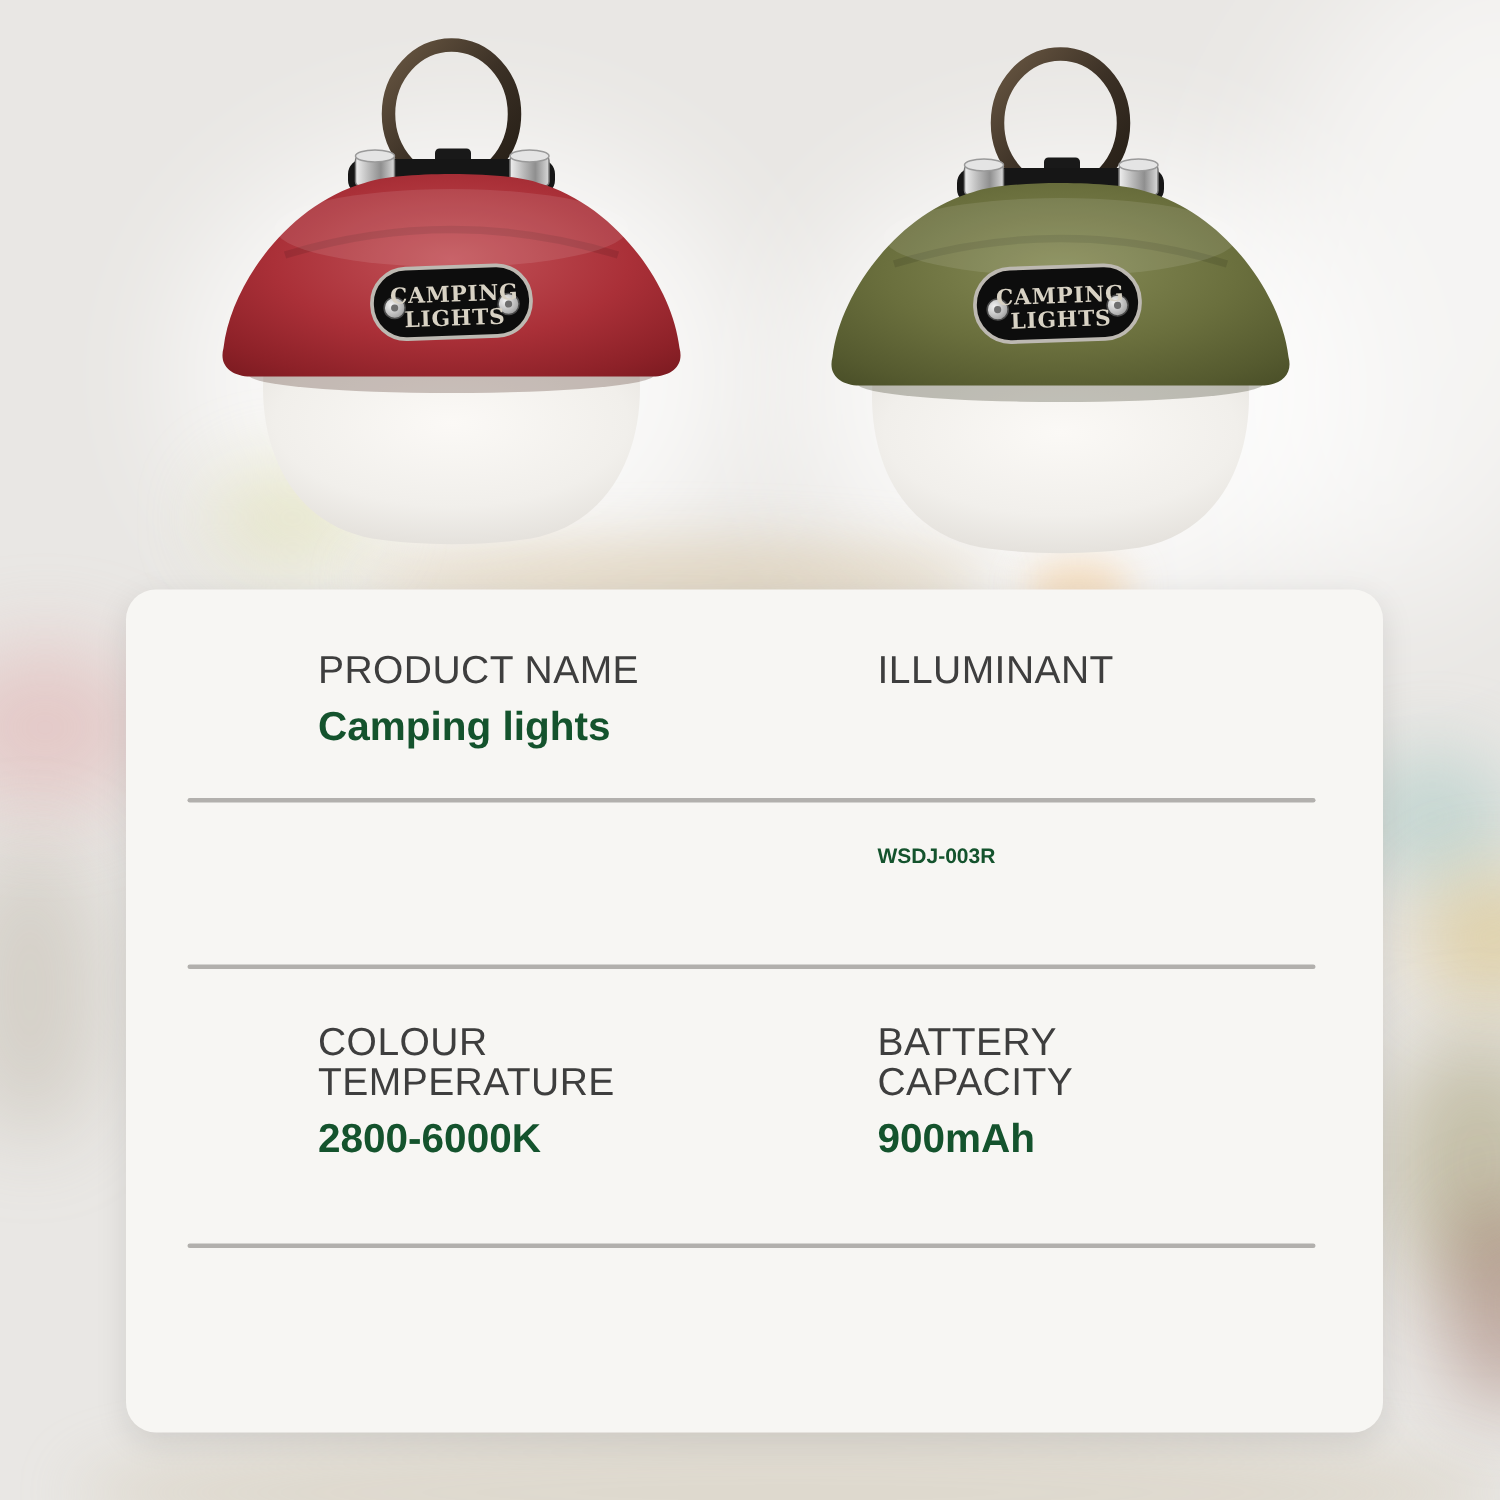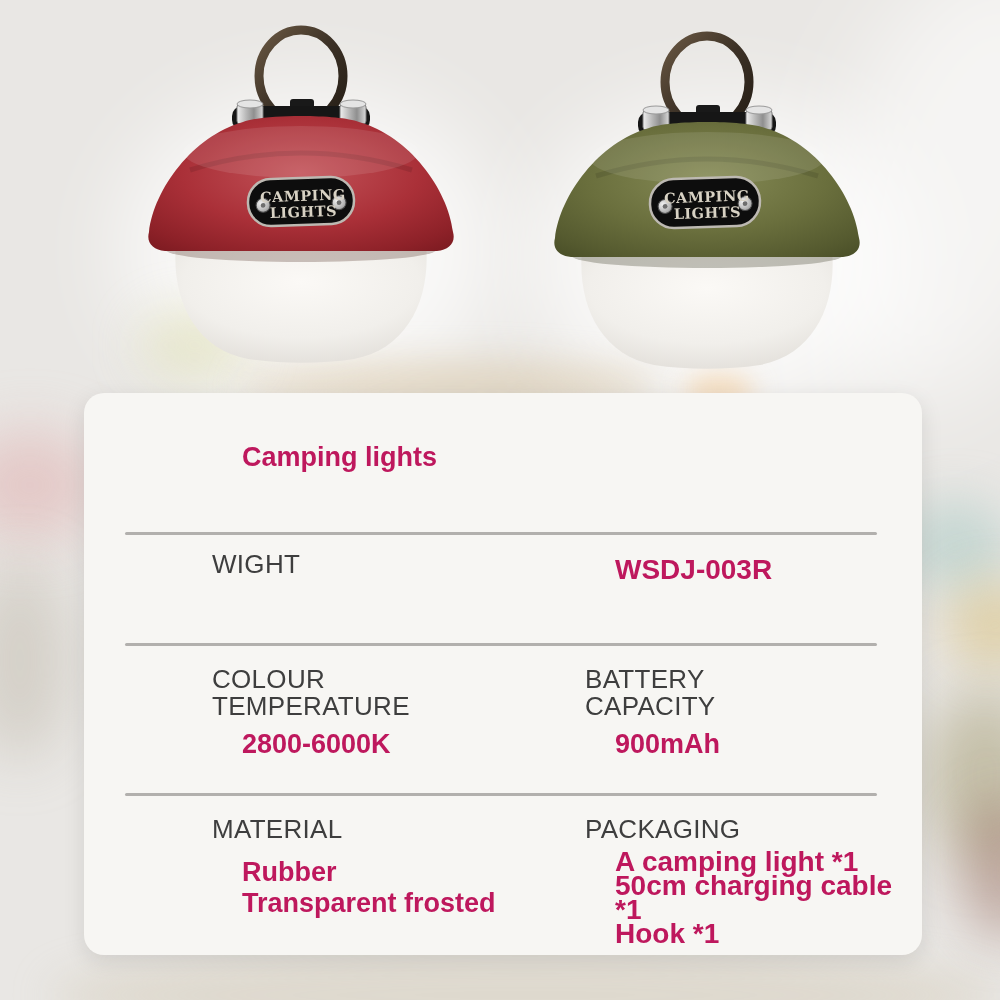--- a/index.html
+++ b/index.html
@@ -28,31 +28,31 @@
 
   
   .card{
     position:absolute;left:84px;top:393px;width:838px;height:562px;
     background:#f7f6f3;border-radius:20px;
     box-shadow:0 6px 22px rgba(0,0,0,.10);
   }
   .row{display:flex;box-sizing:border-box;}
   .row1{height:139px;padding-top:40px;}
   .row2{height:108px;padding-top:16px;}
-  .row3{height:147px;padding-top:20px;}
+  .row3{height:183px;padding-top:35px;}
   .row4{height:153px;padding-top:20px;}
   .col{box-sizing:border-box;}
   .col-l{width:501px;padding-left:128px;}
   .col-r{flex:1;padding-left:0;}
   .divider{height:3px;width:752px;margin-left:41px;background:#b2b0ad;border-radius:2px;}
   .label{font-size:26px;line-height:27px;color:#3e3e3e;letter-spacing:.3px;}
   .values{margin-top:9px;}
-  .value{font-size:27px;line-height:31px;font-weight:bold;color:#be185d;margin-left:30px;}
+  .value{font-size:27px;line-height:31px;font-weight:bold;color:#14532d;}
   .values.small{margin-top:7px;}
-  .values.small .value{font-size:28px;line-height:24px;}
+  .values.small .value{font-size:14px;line-height:24px;}
   .row4 .col-l .values{margin-top:14px;}
 </style>
 </head>
 <body>
 
 <div id="stage">
 
   <div class="blur b-glow-red"></div>
   <div class="blur b-glow-green"></div>
   <div class="blur b-topright"></div>
@@ -158,33 +158,34 @@
         <text x="2" y="-1" text-anchor="middle" fill="#d8d2c4" font-family="DejaVu Serif, serif" font-weight="bold" font-size="14.5" letter-spacing="0.5">CAMPING</text>
         <text x="2" y="15" text-anchor="middle" fill="#d8d2c4" font-family="DejaVu Serif, serif" font-weight="bold" font-size="14.5" letter-spacing="0.5">LIGHTS</text>
       </g>
     </g>
   </svg>
 
   <div class="card">
 
     <div class="row row1">
       <div class="col col-l">
+        <div class="label">PRODUCT NAME</div>
         <div class="values">
             <div class="value">Camping lights</div>
           </div>
       </div>
       <div class="col col-r">
+        <div class="label">ILLUMINANT</div>
       </div>
     </div>
 
     <div class="divider"></div>
 
     <div class="row row2">
       <div class="col col-l">
-        <div class="label">WIGHT</div>
       </div>
       <div class="col col-r">
         <div class="values small">
           <div class="value">WSDJ-003R</div>
         </div>
       </div>
     </div>
 
     <div class="divider"></div>
 
@@ -204,32 +205,15 @@
           <div>CAPACITY</div>
         </div>
         <div class="values">
             <div class="value">900mAh</div>
           </div>
       </div>
     </div>
 
     <div class="divider"></div>
 
-    <div class="row row4">
-      <div class="col col-l">
-        <div class="label">MATERIAL</div>
-        <div class="values">
-          <div class="value">Rubber</div>
-          <div class="value">Transparent frosted</div>
-        </div>
-      </div>
-      <div class="col col-r">
-        <div class="label">PACKAGING</div>
-        <div class="values small">
-          <div class="value">A camping light *1</div>
-          <div class="value">50cm charging cable *1</div>
-          <div class="value">Hook *1</div>
-        </div>
-      </div>
-    </div>
 
   </div>
 </div>
 
 </body></html>

